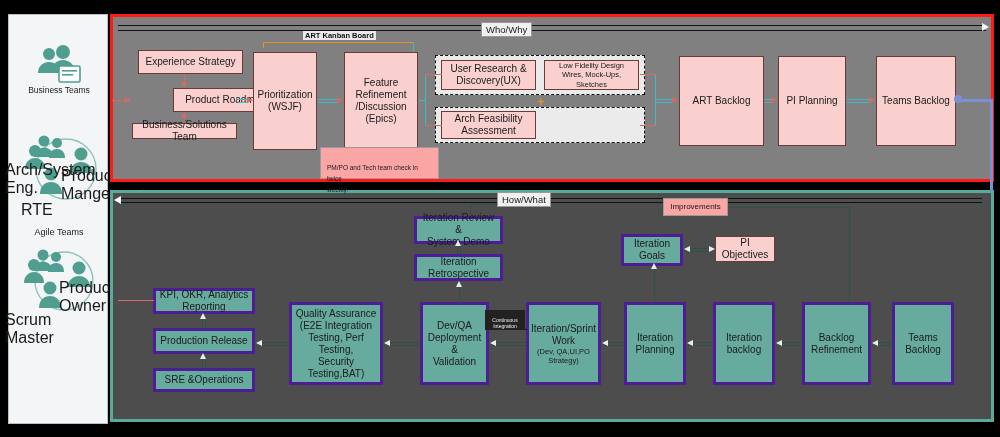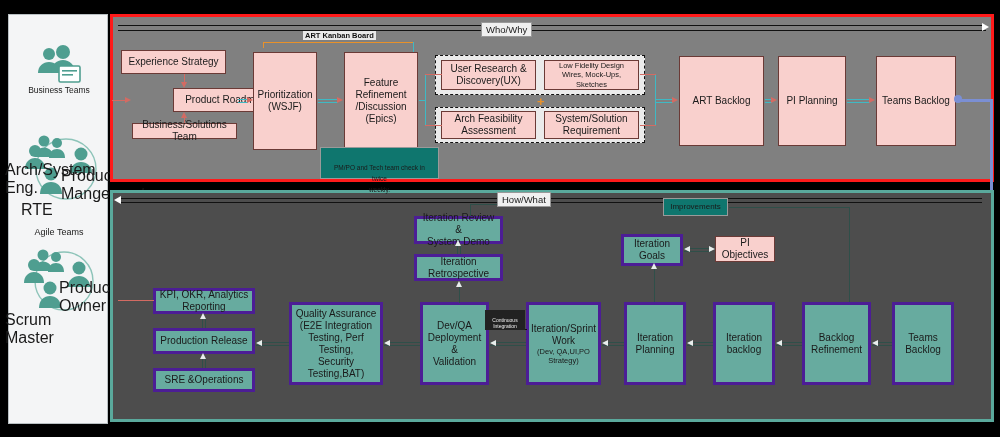--- a/index.html
+++ b/index.html
@@ -64,22 +64,22 @@
   .ar-uG{border-left:3.5px solid transparent;border-right:3.5px solid transparent;border-bottom:6px solid #e8eeec;}
   .ar-lG{border-top:3.5px solid transparent;border-bottom:3.5px solid transparent;border-right:6px solid #e8eeec;}
   .ar-lW{border-top:4px solid transparent;border-bottom:4px solid transparent;border-right:7px solid #fff;}
   .ar-rW{border-top:4px solid transparent;border-bottom:4px solid transparent;border-left:7px solid #fff;}
   .ar-lB{border-top:4px solid transparent;border-bottom:4px solid transparent;border-right:7px solid #7b8fd4;}
 
   .tiny-label{position:absolute;background:#222;color:#eee;font-size:5px;
               line-height:6px;text-align:center;padding:1px;z-index:25;}
   .board-label{position:absolute;font-size:7.5px;font-weight:bold;color:#111;
                background:#e9e9e9;padding:0 2px;z-index:25;white-space:nowrap;}
-  .note{position:absolute;background:#0f766e;border:1px solid #9a9a9a;
-        font-size:6.5px;line-height:11px;text-align:center;padding:3px 6px;
+  .note{position:absolute;background:#fca5a5;border:1px solid #9a9a9a;
+        font-size:6.5px;line-height:11px;padding:3px 6px;
         box-sizing:border-box;z-index:22;}
 </style>
 </head>
 <body>
 
 <div id="canvas">
 
   <div class="sidebar">
 
     <div class="persona" style="left:0;top:30px;">
@@ -159,21 +159,21 @@
   <div class="lnK h" style="left:118px;top:25px;width:868px;"></div>
   <div class="lnK h" style="left:118px;top:30px;width:868px;"></div>
   <div class="arrow ar-rW" style="left:982px;top:23px;"></div>
   <div class="lane-label" style="left:481px;top:22px;">Who/Why</div>
 
   <div class="board-label" style="left:303px;top:31px;">ART Kanban Board</div>
   <div class="lnO" style="left:263px;top:42px;width:151px;"></div>
   <div class="ln v" style="left:263px;top:42px;height:6px;background:#e8912a;"></div>
   <div class="lnT v" style="left:413px;top:42px;height:12px;"></div>
 
-  <div class="node pink" style="left:121px;top:50px;width:105px;height:24px;">
+  <div class="node pink" style="left:138px;top:50px;width:105px;height:24px;">
     <span>Experience Strategy</span>
   </div>
   <div class="node pink" style="left:132px;top:88px;width:105px;height:24px;margin-left:41px;">
     <span>Product Roadmap</span>
   </div>
   <div class="node pink" style="left:132px;top:123px;width:105px;height:16px;white-space:pre-line;">
     <span>Business/Solutions
 Team</span>
   </div>
   <div class="node pink" style="left:253px;top:52px;width:64px;height:98px;white-space:pre-line;">
@@ -197,24 +197,20 @@
 Wires, Mock-Ups,
 Sketches</span>
   </div>
 
   <div class="plus" style="left:537px;top:97px;">+</div>
 
   <div class="dashgroup" style="left:435px;top:107px;width:210px;height:36px;"></div>
   <div class="node pink" style="left:441px;top:111px;width:95px;height:28px;white-space:pre-line;">
     <span>Arch Feasibility
 Assessment</span>
-  </div>
-  <div class="node pink" style="left:544px;top:111px;width:95px;height:28px;white-space:pre-line;">
-    <span>System/Solution
-Requirement</span>
   </div>
 
   <div class="node pink" style="left:679px;top:56px;width:85px;height:90px;">
     <span>ART Backlog</span>
   </div>
   <div class="node pink" style="left:778px;top:56px;width:68px;height:90px;">
     <span>PI Planning</span>
   </div>
   <div class="node pink" style="left:876px;top:56px;width:80px;height:90px;">
     <span>Teams Backlog</span>

